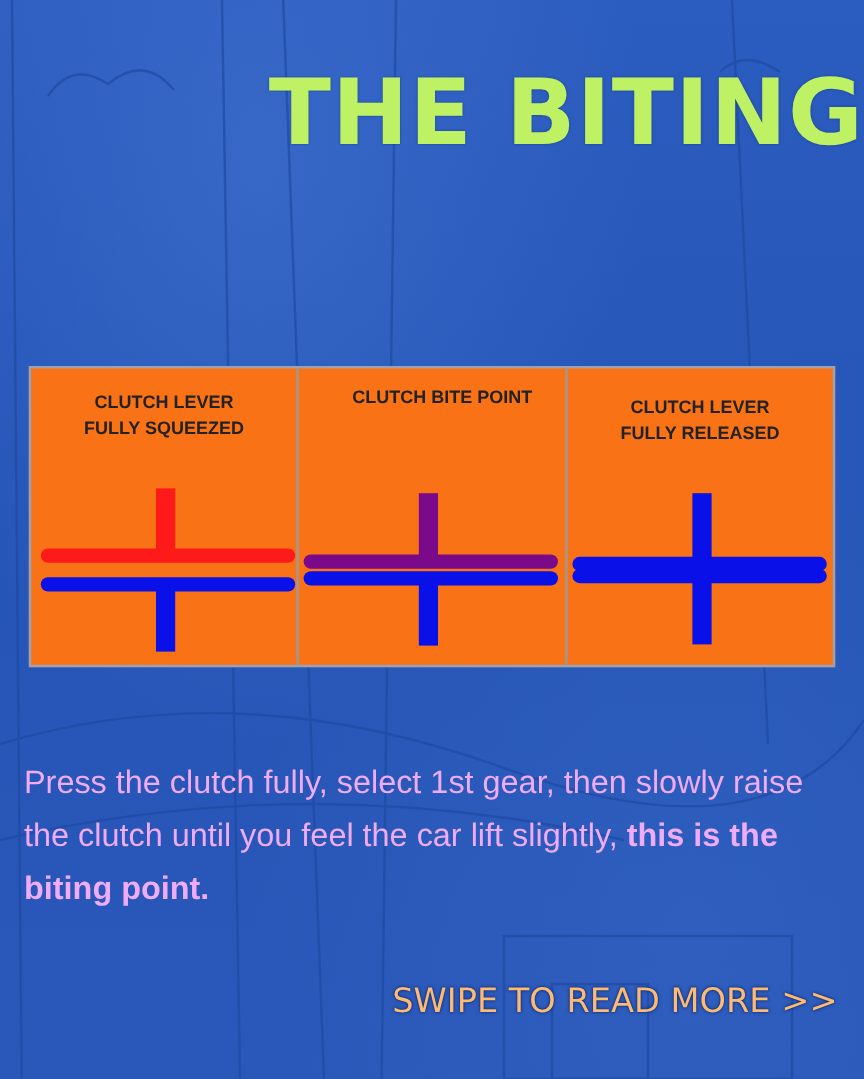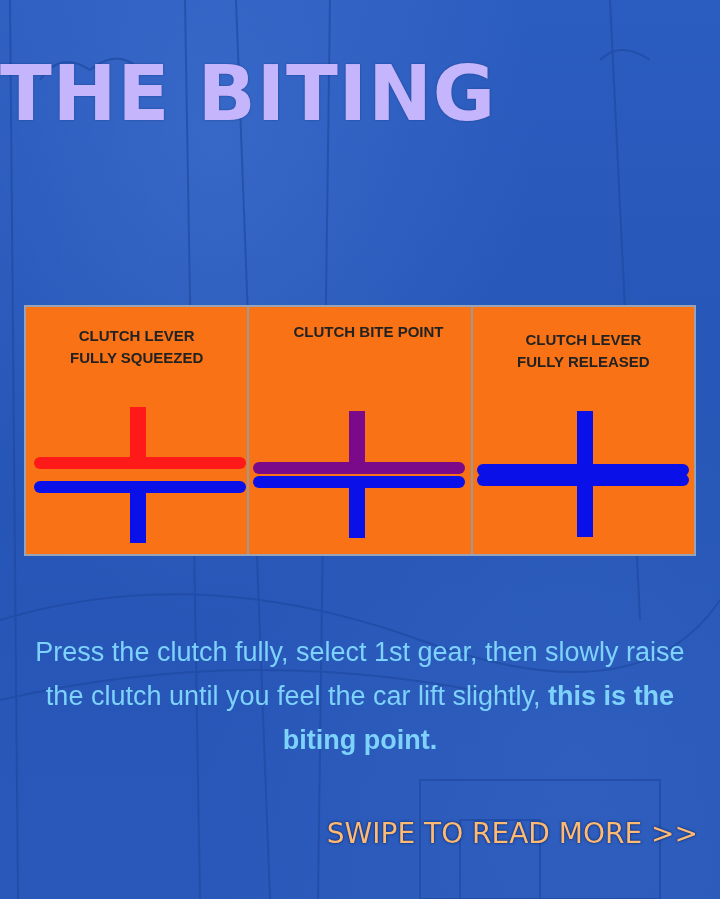--- a/index.html
+++ b/index.html
@@ -4,34 +4,34 @@
 <style>
   html, body { margin: 0; padding: 0; }
   body { width: 720px; height: 899px; overflow: hidden; position: relative;
          background: #2757b8; font-family: "Liberation Sans", sans-serif; }
   .bg { position: absolute; inset: 0;
         background:
           radial-gradient(ellipse at 30% 15%, rgba(80,130,220,0.35), transparent 45%),
           radial-gradient(ellipse at 80% 85%, rgba(60,110,200,0.3), transparent 45%),
           linear-gradient(180deg, #2b5cbf 0%, #2555b6 50%, #2a58ba 100%); }
   .bg svg { position: absolute; inset: 0; }
-  .title { position: absolute; left: 0; width: 720px; top: 52px; text-align: left;
-           color: #c4b5fd; font-family: "DejaVu Sans", sans-serif; font-weight: bold;
+  .title { position: absolute; left: 0; width: 720px; top: 52px; text-align: right;
+           color: #bef264; font-family: "DejaVu Sans", sans-serif; font-weight: bold;
            font-size: 76px; line-height: 84px; letter-spacing: 1px;
            text-shadow: 0 0 2px #1c3f8a; }
   .panel { position: absolute; left: 24px; top: 305px; width: 668px; height: 247px;
            background: #f97316; border: 2px solid #9aa3b5; display: flex; box-sizing: content-box; }
   .cell { flex: 1; position: relative; border-right: 2px solid #9a9a9a; }
   .cell:last-child { border-right: none; }
   .cell-label { position: absolute; left: 0; right: 0; top: 16px; text-align: center;
                 font-weight: bold; font-size: 15px; line-height: 22px; color: #222; }
   .bar { position: absolute; border-radius: 6px; }
   .vbar { position: absolute; width: 16px; }
-  .caption { position: absolute; left: 20px; width: 680px; top: 630px; text-align: center;
-             color: #7dd3fc; font-size: 27px; line-height: 44px; }
+  .caption { position: absolute; left: 20px; width: 680px; top: 630px; 
+             color: #f0abfc; font-size: 27px; line-height: 44px; }
   .caption b { font-weight: bold; }
   .swipe { position: absolute; right: 22px; top: 817px; color: #fdba74;
            font-family: "DejaVu Sans", sans-serif; font-size: 28px; letter-spacing: 0px;
            text-shadow: 0 0 3px #0b2a70, 0 0 1px #0b2a70; cursor: pointer; }
 </style>
 </head>
 <body>
 
 <div class="bg">
   <svg width="720" height="899" viewBox="0 0 720 899">

